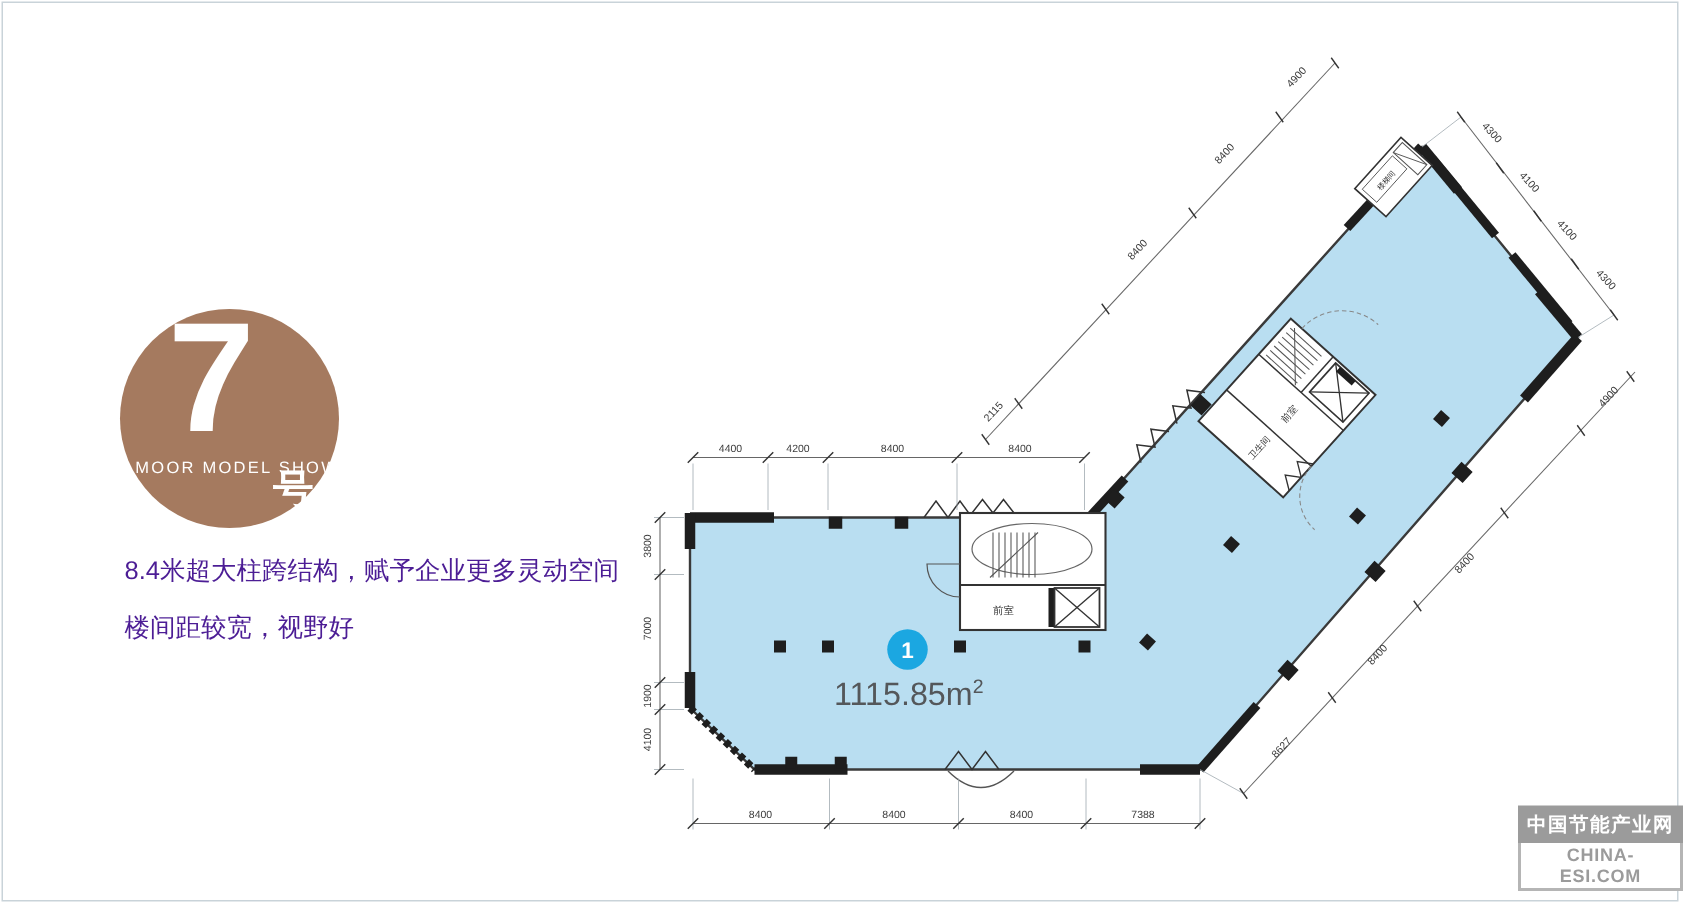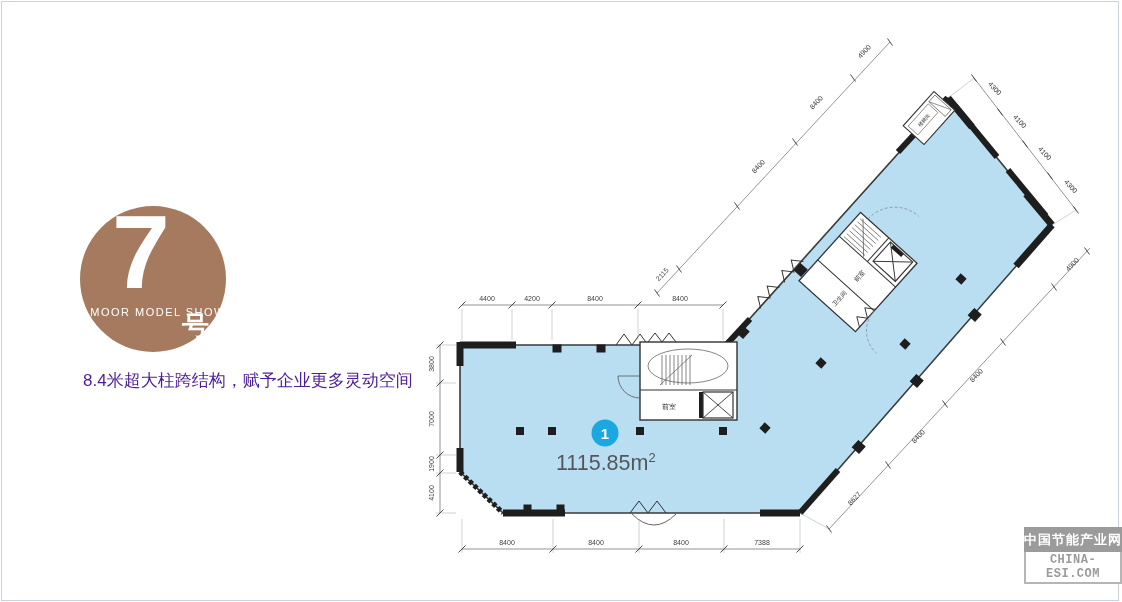--- a/index.html
+++ b/index.html
@@ -12,21 +12,21 @@
   .badge .num{position:absolute;left:32px;top:-6px;font-size:104px;font-weight:bold;line-height:1;}
   .badge .suffix{position:absolute;left:102px;top:62px;font-size:27px;font-weight:bold;letter-spacing:1px;margin-top:40px;}
   .badge .sub{position:absolute;left:0;top:100px;width:100%;text-align:right;font-size:11px;letter-spacing:1.5px;}
   
   .review{position:absolute;left:83px;top:372px;width:330px;}
   .review h2{margin:0 0 20px 0;font-size:21px;color:#a8693c;letter-spacing:1px;}
   .review p{margin:0 0 19px 0;font-size:17px;color:#4c1d95;line-height:1.1;}
   
   .plan{position:absolute;left:415px;top:10px;}
   
-  .wm{position:absolute;right:0;bottom:18px;width:98px;font-family:Liberation Mono, monospace;}
+  .wm{position:absolute;right:0;bottom:8px;width:110px;}
   .wm .w1{background:#9b9b9b;color:#ffffff;font-weight:bold;font-size:13px;letter-spacing:1px;
           text-align:center;padding:4px 0 3px 0;}
   .wm .w2{background:#ffffff;color:#9b9b9b;font-weight:bold;font-size:12px;letter-spacing:0.5px;
           text-align:center;border:2px solid #b5b5b5;border-top:none;padding:1px 16px;}
   svg text{font-family:"Liberation Sans", sans-serif;}
   .dim{font-size:7px;fill:#3c3c3c;}
   .room{font-size:7px;fill:#333;}
 </style>
 </head>
 <body>
@@ -34,20 +34,21 @@
 <div class="frame"></div>
 
 <div class="badge">
   <div class="num">7</div>
   <div class="suffix">号楼</div>
   <div class="sub">MOOR MODEL SHOW</div>
 </div>
 
 <div class="review">
   <p>8.4米超大柱跨结构，赋予企业更多灵动空间</p>
+  <p>楼间距较宽，视野好</p>
 </div>
 
 <svg class="plan" width="690" height="580" viewBox="415 10 690 580">
 
   <g>
     <polygon points="460,345 726,345 948,98 1052,225 800,513 503,513 460,472" fill="#b9def1" stroke="#3a3a3a" stroke-width="1.6"></polygon>
   </g>
 
   <g stroke="#1e1e1e" fill="#1e1e1e">
     <line x1="460" y1="345" x2="516" y2="345" stroke-width="7"></line>

